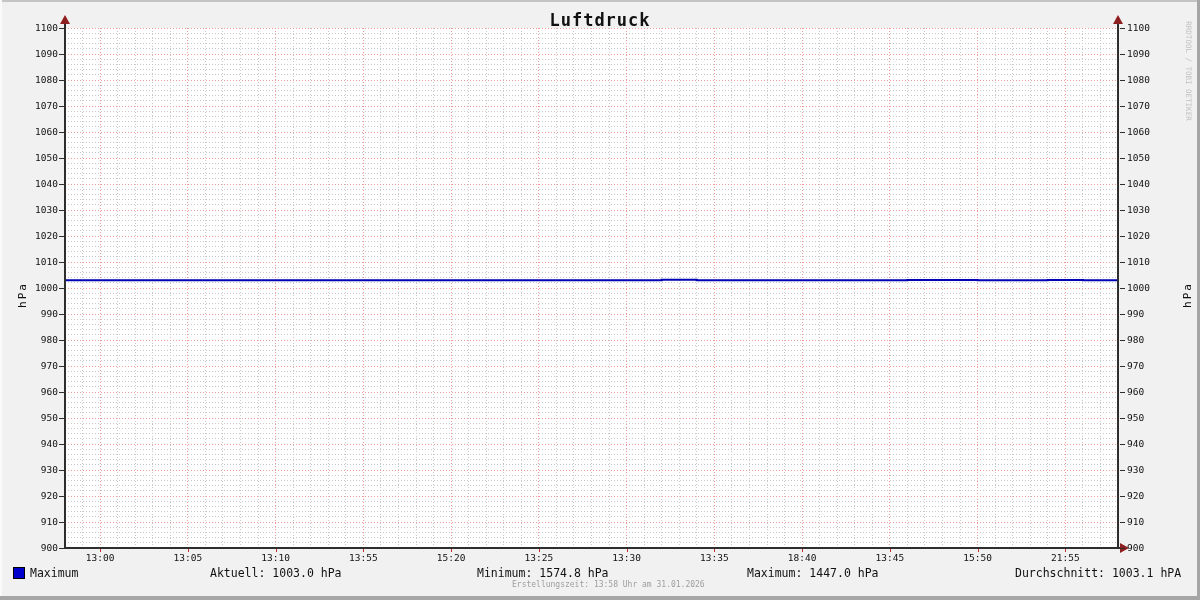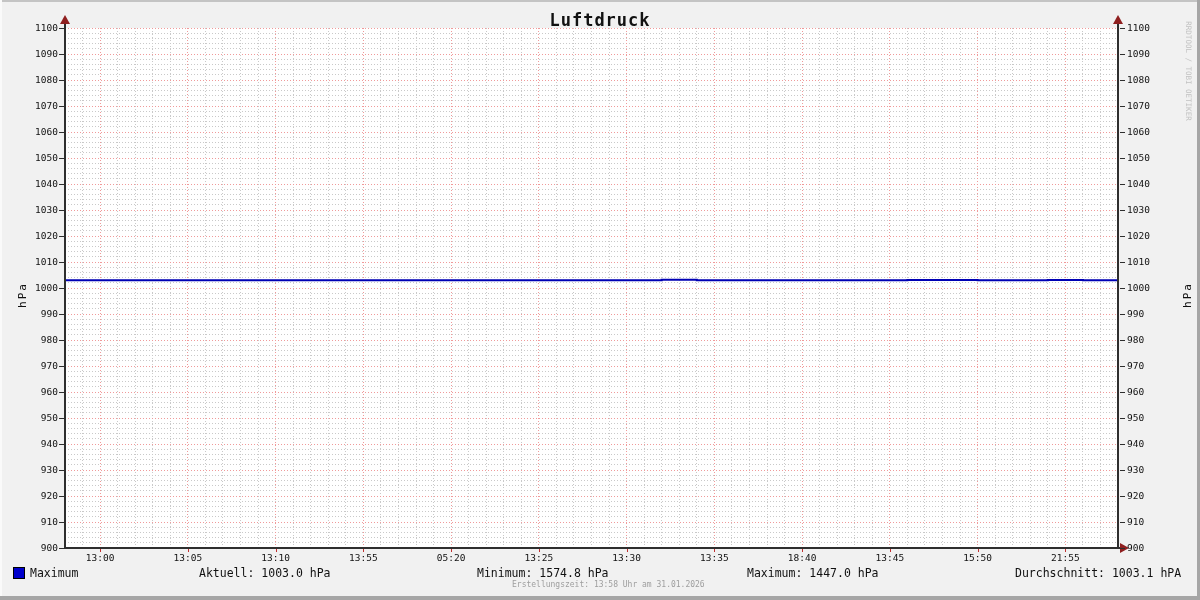--- a/index.html
+++ b/index.html
@@ -50,21 +50,21 @@
     position:absolute;left:1133px;top:66px;width:110px;height:10px;
     font-size:7.5px;color:#c2c2c2;transform:rotate(90deg);text-align:center;white-space:pre;
   }
   #legend-row{position:absolute;left:0;top:0;width:1200px;height:600px;pointer-events:none;}
   #legend-swatch{
     position:absolute;left:13px;top:567px;width:10px;height:10px;
     background:#0000cc;border:1px solid #000;
   }
   .legend-text{position:absolute;top:566px;font-size:11.5px;line-height:14px;white-space:pre;}
   #legend-series-label{left:30px;}
-  #stat-aktuell{left:199px;text-align:right;}
+  #stat-aktuell{left:210px;text-align:right;}
   #stat-minimum{left:477px;}
   #stat-maximum{left:747px;}
   #stat-durchschnitt{left:1015px;}
   #footer-note{position:absolute;left:512px;top:580px;font-size:8px;color:#9e9e9e;white-space:pre;}
 </style>
 </head>
 <body>
 
 <div id="graph">
 
@@ -352,21 +352,21 @@
     <div class="ytick-mark" style="left: 59px; top: 28px;"></div>
     <div class="ytick-mark" style="left: 1120px; top: 28px;"></div>
     <div class="xtick-label" style="left: 80.1px;">13:00</div>
     <div class="xtick-mark" style="left: 100.1px;"></div>
     <div class="xtick-label" style="left: 167.85px;">13:05</div>
     <div class="xtick-mark" style="left: 187.85px;"></div>
     <div class="xtick-label" style="left: 255.6px;">13:10</div>
     <div class="xtick-mark" style="left: 275.6px;"></div>
     <div class="xtick-label" style="left: 343.35px;">13:55</div>
     <div class="xtick-mark" style="left: 363.35px;"></div>
-    <div class="xtick-label" style="left: 431.1px;">05:20</div>
+    <div class="xtick-label" style="left: 431.1px;">15:20</div>
     <div class="xtick-mark" style="left: 451.1px;"></div>
     <div class="xtick-label" style="left: 518.85px;">13:25</div>
     <div class="xtick-mark" style="left: 538.85px;"></div>
     <div class="xtick-label" style="left: 606.6px;">13:30</div>
     <div class="xtick-mark" style="left: 626.6px;"></div>
     <div class="xtick-label" style="left: 694.35px;">13:35</div>
     <div class="xtick-mark" style="left: 714.35px;"></div>
     <div class="xtick-label" style="left: 782.1px;">18:40</div>
     <div class="xtick-mark" style="left: 802.1px;"></div>
     <div class="xtick-label" style="left: 869.85px;">13:45</div>

